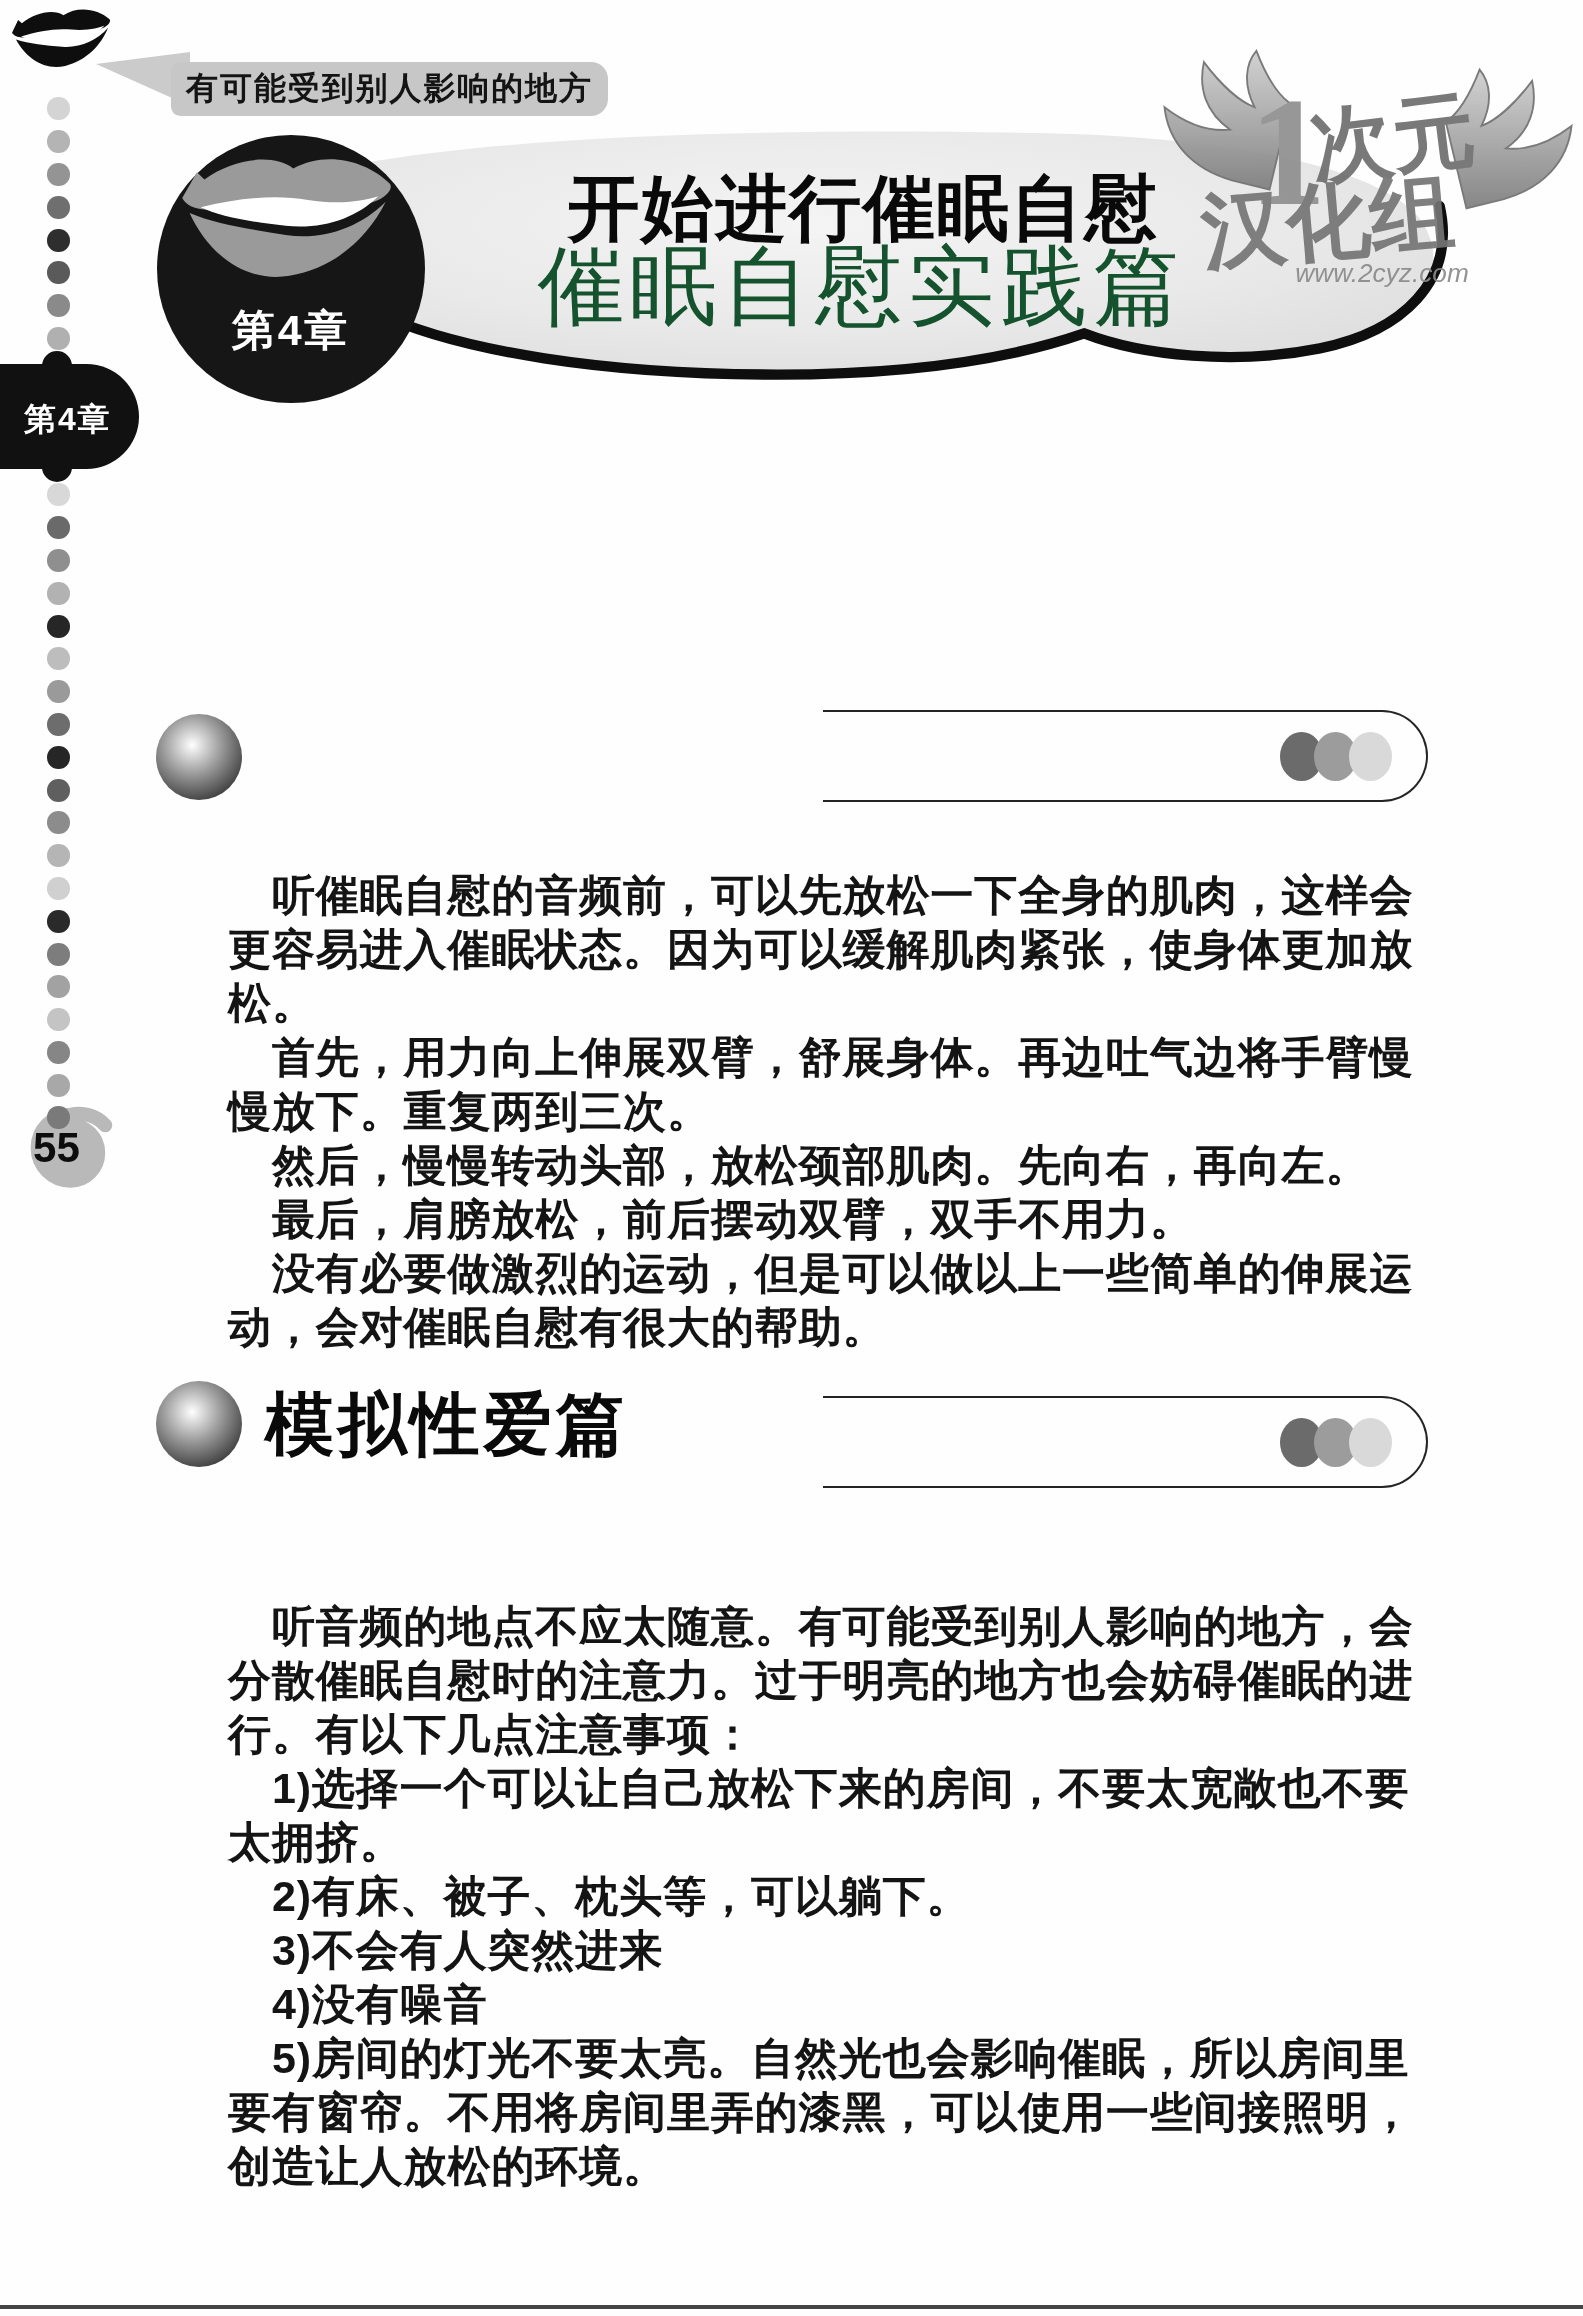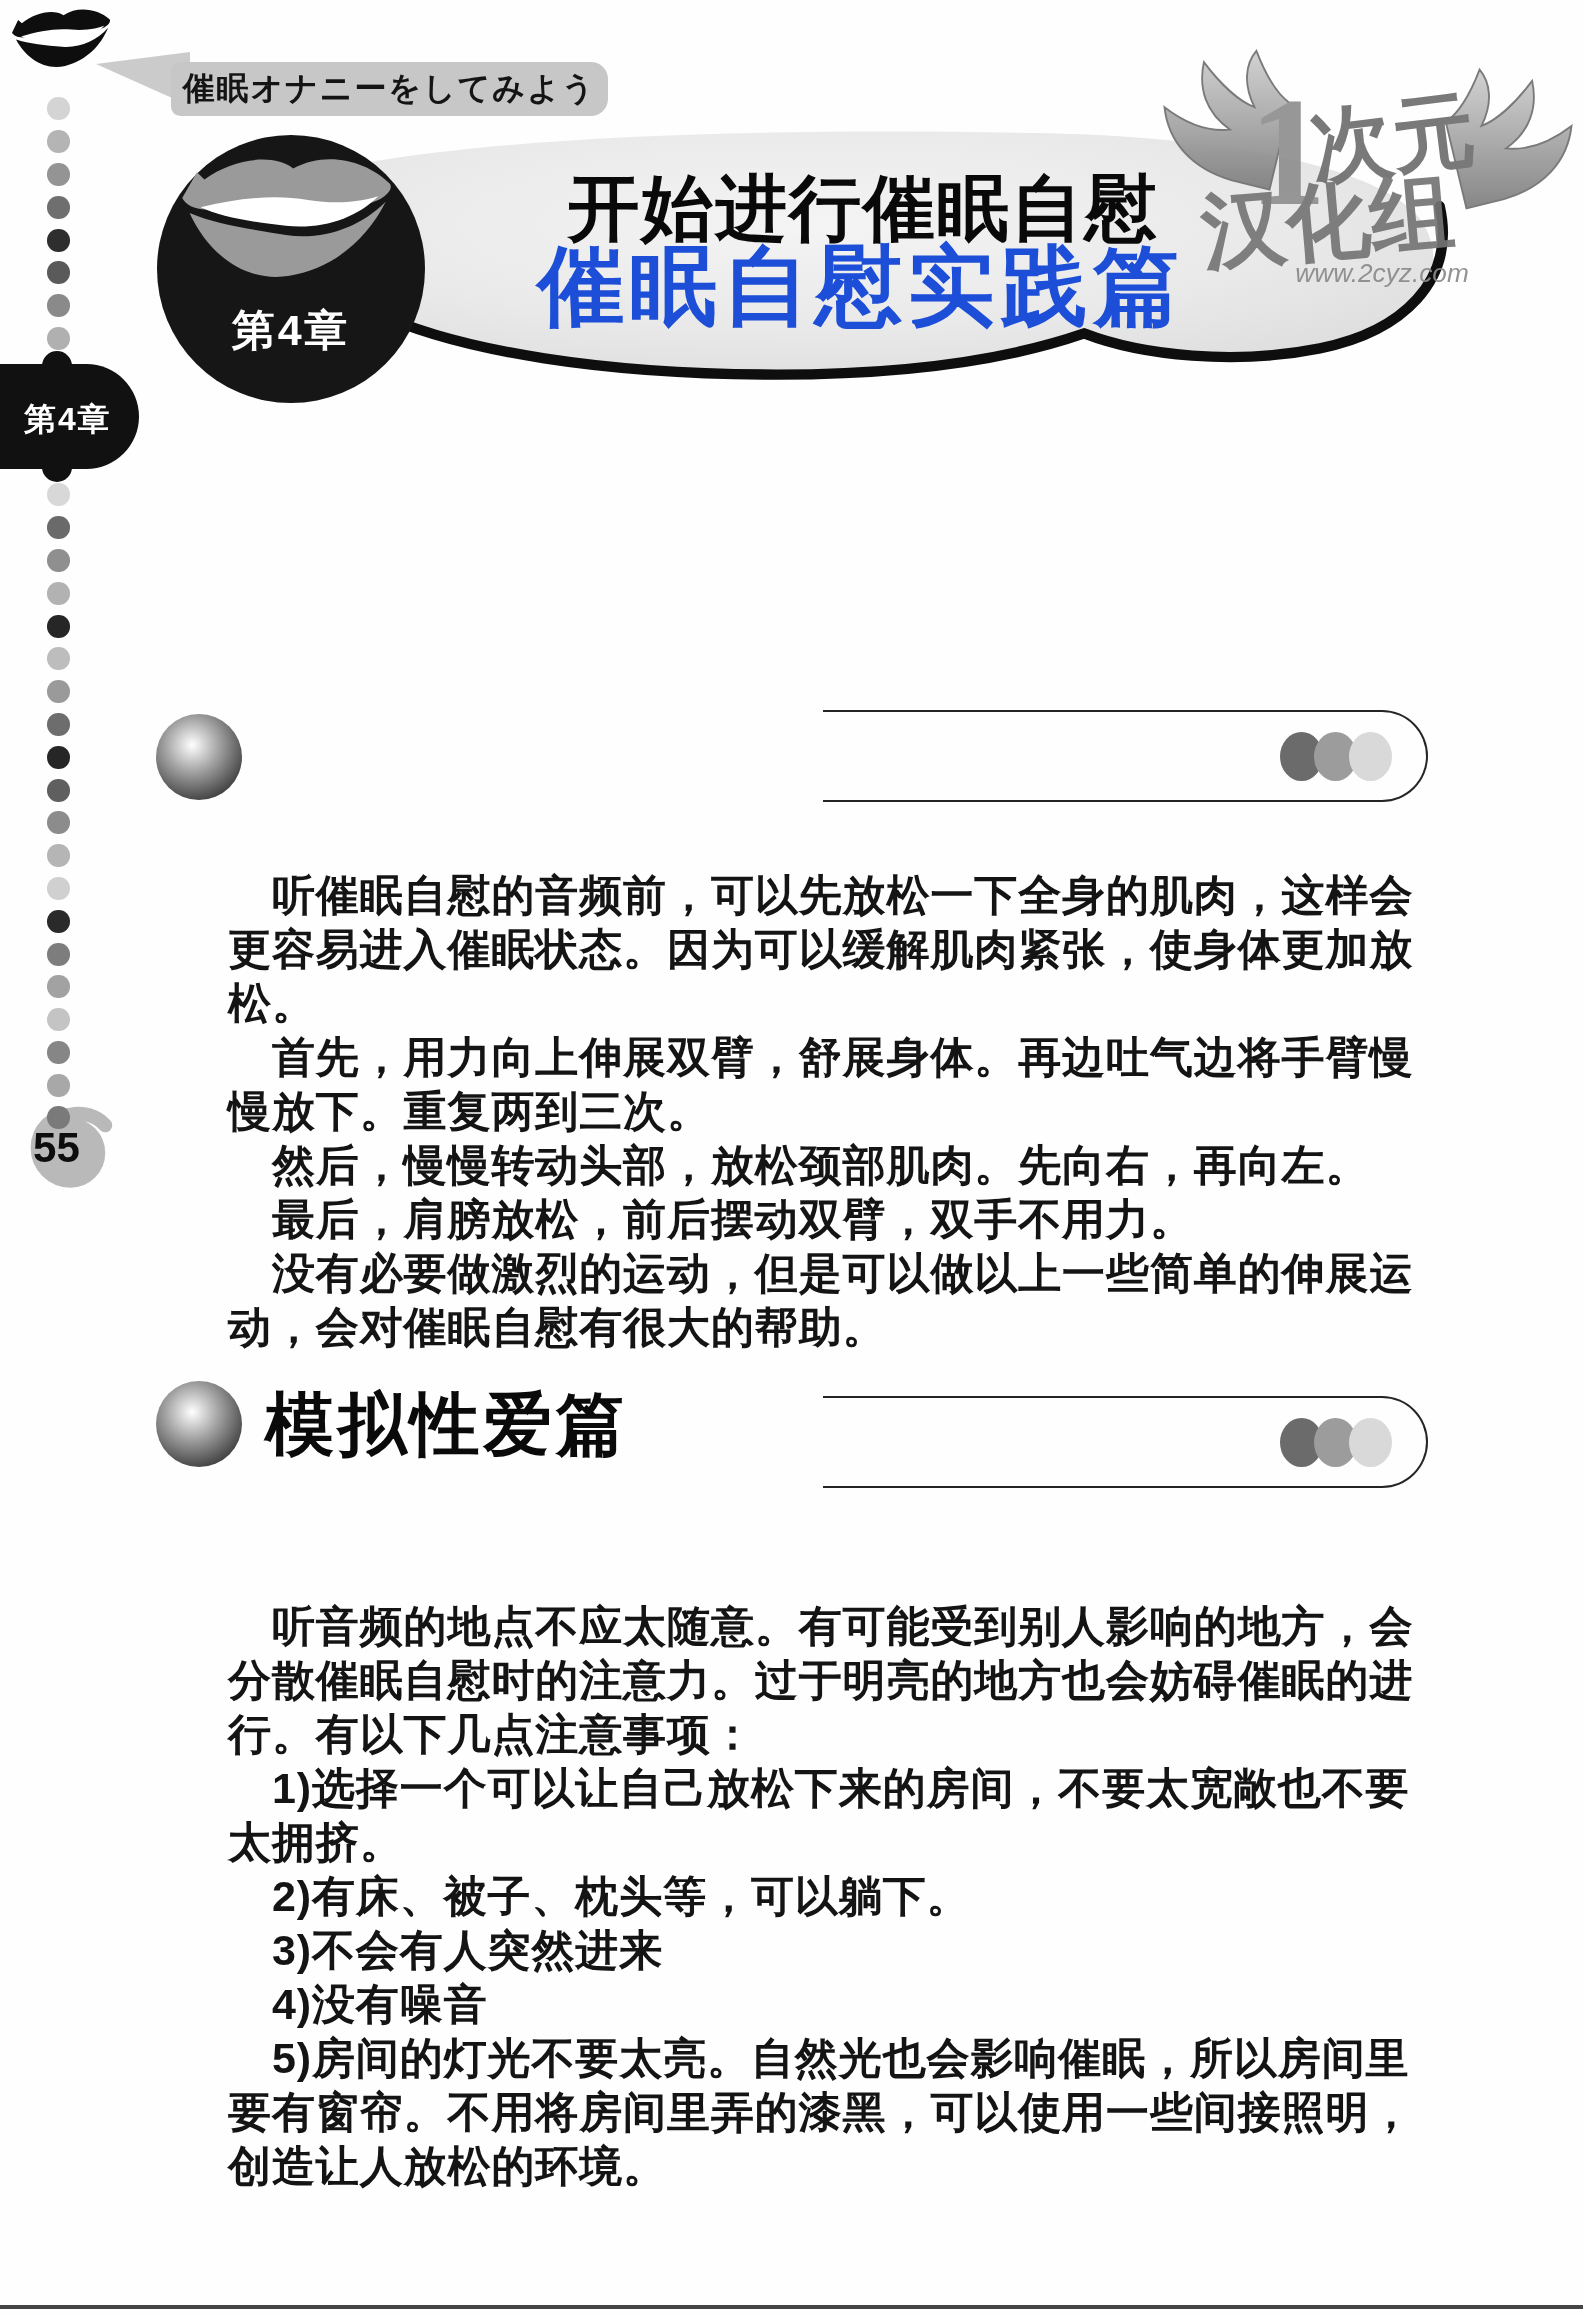--- a/index.html
+++ b/index.html
@@ -18,21 +18,21 @@
             clip-path:polygon(0 22%,100% 0%,100% 100%);z-index:1;}
   .header-tab{position:absolute;left:171px;top:62px;width:437px;height:54px;background:#c7c7c7;
               border-radius:9.4px 17px 17px 9.4px;display:flex;align-items:center;justify-content:center;z-index:1;}
   .header-tab span{font-size:32px;font-weight:700;color:#141414;letter-spacing:1.9px;}
 
   
   .banner-svg{position:absolute;left:215px;top:120px;z-index:1;}
   .banner-sub{position:absolute;left:507px;top:172px;width:712px;text-align:center;
               font-size:72px;font-weight:700;letter-spacing:1.9px;line-height:1;color:#090909;z-index:2;}
   .banner-title{position:absolute;left:468px;top:242px;width:787px;text-align:center;
-              font-size:87px;font-weight:700;letter-spacing:5.6px;line-height:1;color:#1d4ed8;z-index:2;}
+              font-size:87px;font-weight:400;letter-spacing:5.6px;line-height:1;color:#14532d;z-index:2;}
 
   
   .chapter-badge{position:absolute;left:157px;top:135px;width:268px;height:268px;background:#161616;
                  border-radius:50%;z-index:2;}
   .badge-lips{position:absolute;left:20.6px;top:15px;width:223px;height:148px;color:#9a9a9a;}
   .badge-label{position:absolute;left:0;top:167px;width:100%;text-align:center;
                font-size:43px;font-weight:800;color:#ffffff;letter-spacing:2.8px;}
 
   
   .watermark{position:absolute;left:1157px;top:49px;width:422px;height:272px;z-index:5;opacity:.92;}
@@ -126,21 +126,21 @@
     </div>
 
   <div class="corner-lips">
     <svg viewBox="0 0 120 80" width="105" height="75">
         <use href="#lipsShape"></use>
       </svg>
   </div>
 
   <div class="tab-tail"></div>
   <div class="header-tab">
-    <span>催眠オナニーをしてみよう</span>
+    <span>有可能受到别人影响的地方</span>
   </div>
 
   <svg class="banner-svg" width="1274" height="292" viewBox="0 0 1360 312">
     <path d="M90,60 C260,18 560,8 880,14 C1080,18 1250,50 1290,110 C1320,160 1290,215 1200,240 C1120,262 1010,258 930,230 C870,255 770,272 650,272 C480,272 330,258 230,228 C130,198 70,130 90,60 Z" fill="url(#blobG)"></path>
     <path d="M170,205 C260,248 420,272 600,272 C740,272 850,255 928,228 C990,252 1090,262 1180,244 C1268,226 1326,172 1308,92" fill="none" stroke="#0e0e0e" stroke-width="11" stroke-linecap="round"></path>
   </svg>
   <div class="banner-sub">开始进行催眠自慰</div>
   <div class="banner-title">催眠自慰实践篇</div>
 
   <div class="chapter-badge">

